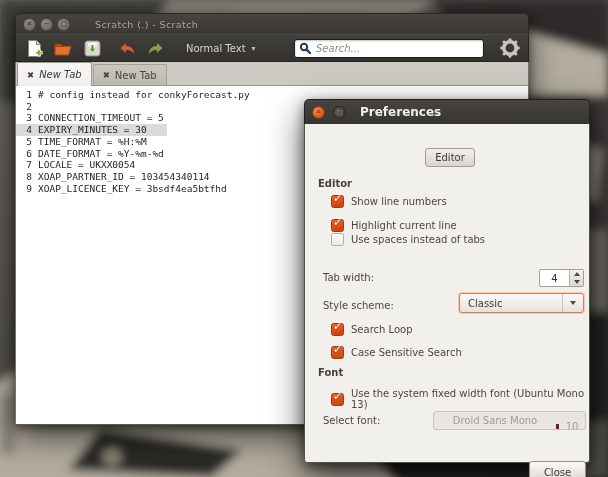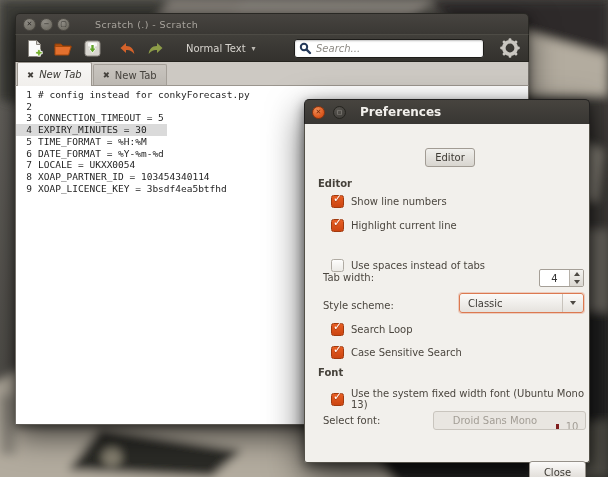--- a/index.html
+++ b/index.html
@@ -277,21 +277,21 @@
         <span>Show line numbers</span>
       </div>
 
       <div class="cbrow" style="left:26px;top:95px">
         <span class="cb on">
             <span class="ck">✓</span>
           </span>
         <span>Highlight current line</span>
       </div>
 
-      <div class="cbrow" style="left:26px;top:135px">
+      <div class="cbrow" style="left:26px;top:109px">
         <span class="cb off"></span>
         <span>Use spaces instead of tabs</span>
       </div>
 
       <div class="flabel" style="left:18px;top:148px">Tab width:</div>
       <div class="spin">
         <span class="val">4</span>
         <span class="arrows">
           <span class="ab">
               <span class="tri-up"></span>

